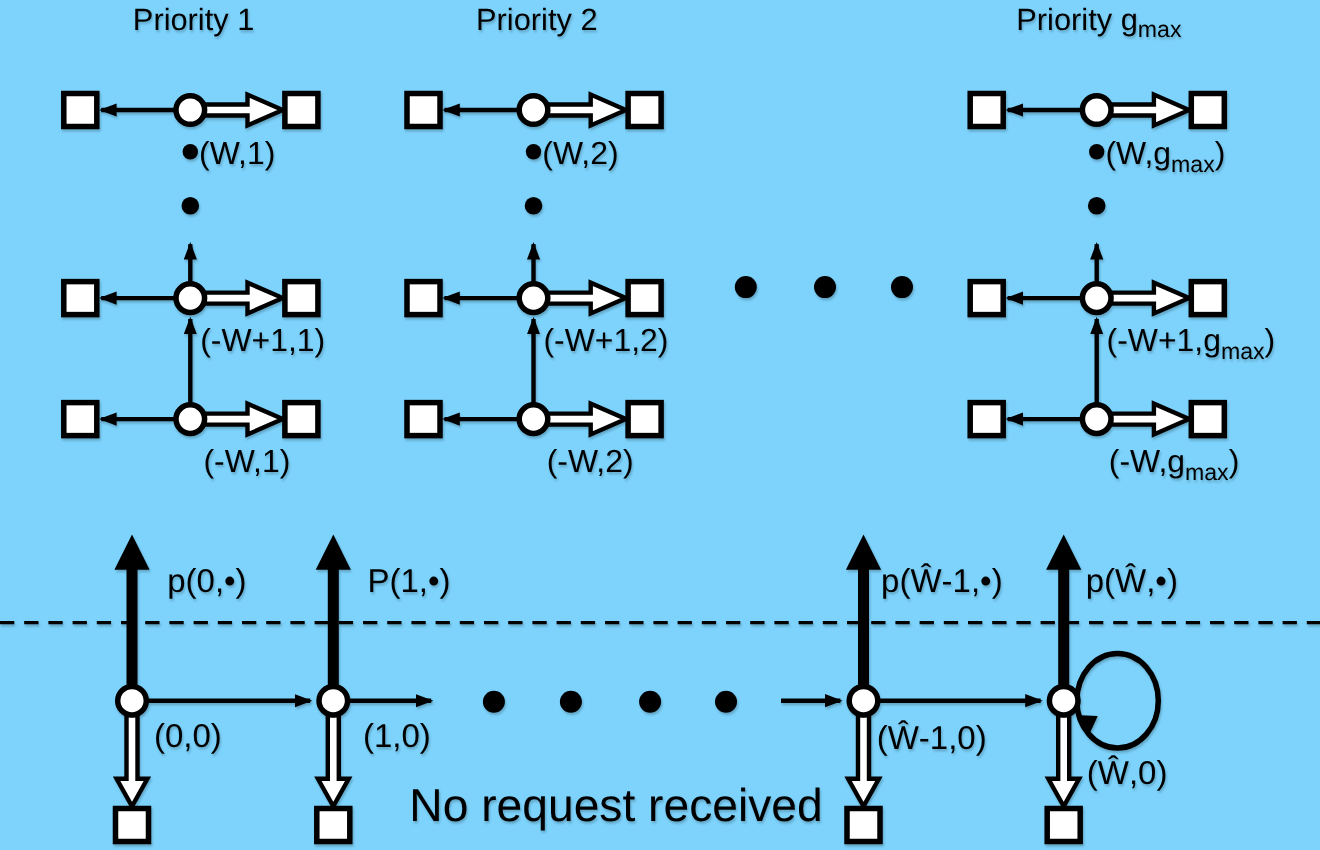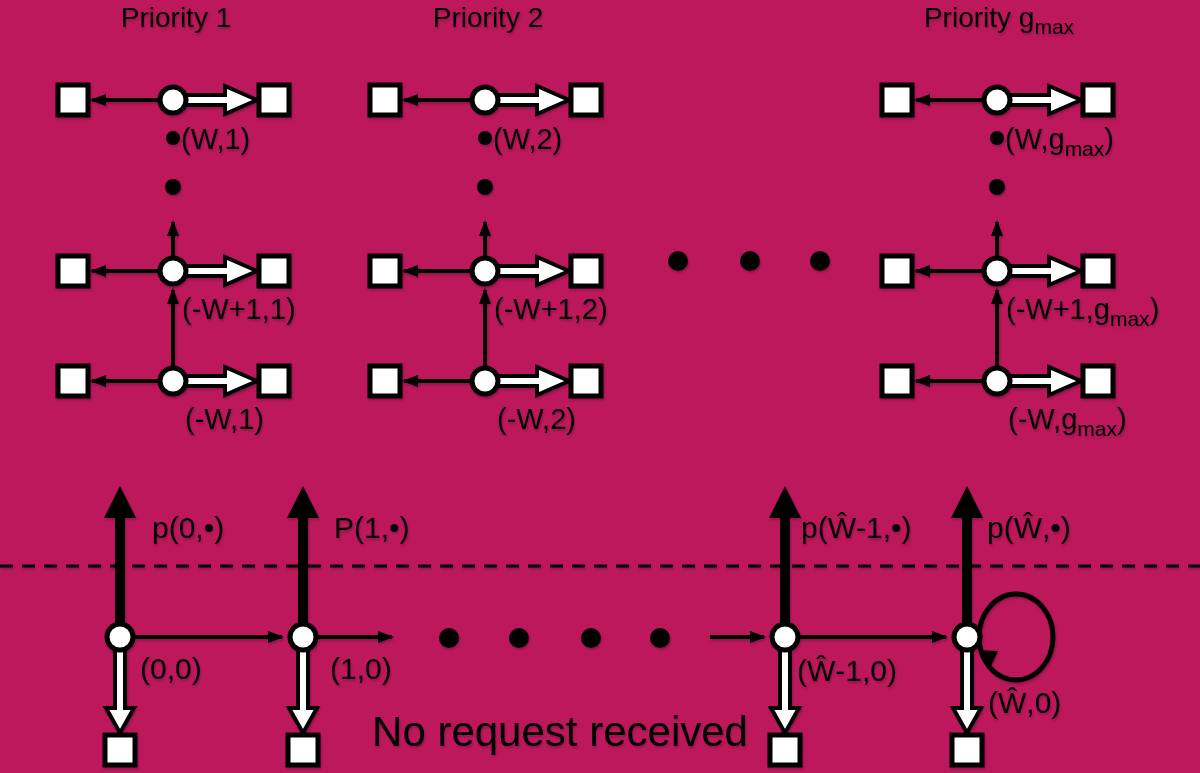--- a/index.html
+++ b/index.html
@@ -1,16 +1,16 @@
 <!DOCTYPE html>
 <html><head>
 <meta charset="utf-8">
 <style>
   html,body { margin:0; padding:0; background:#ffffff; }
-  .stage { position:relative; width:1200px; height:773px; background:#be185d; overflow:hidden; }
+  .stage { position:relative; width:1200px; height:773px; background:#7dd3fc; overflow:hidden; }
   svg { display:block; }
   .art { filter: drop-shadow(1px 2px 1px rgba(0,0,0,0.22)); }
   .sq     { fill:#ffffff; stroke:#000000; stroke-width:5; }
   .node   { fill:#ffffff; stroke:#000000; stroke-width:5; }
   .ln     { stroke:#000000; stroke-width:4; fill:none; }
   .hollow { fill:#ffffff; stroke:#000000; stroke-width:4; stroke-linejoin:miter; }
   .thick  { stroke:#000000; stroke-width:10; fill:none; }
   .solid  { fill:#000000; stroke:none; }
   .dash   { stroke:#000000; stroke-width:3; stroke-dasharray:13 9; fill:none; }
   text { font-family:"Liberation Sans","DejaVu Sans",sans-serif; fill:#000000; }

